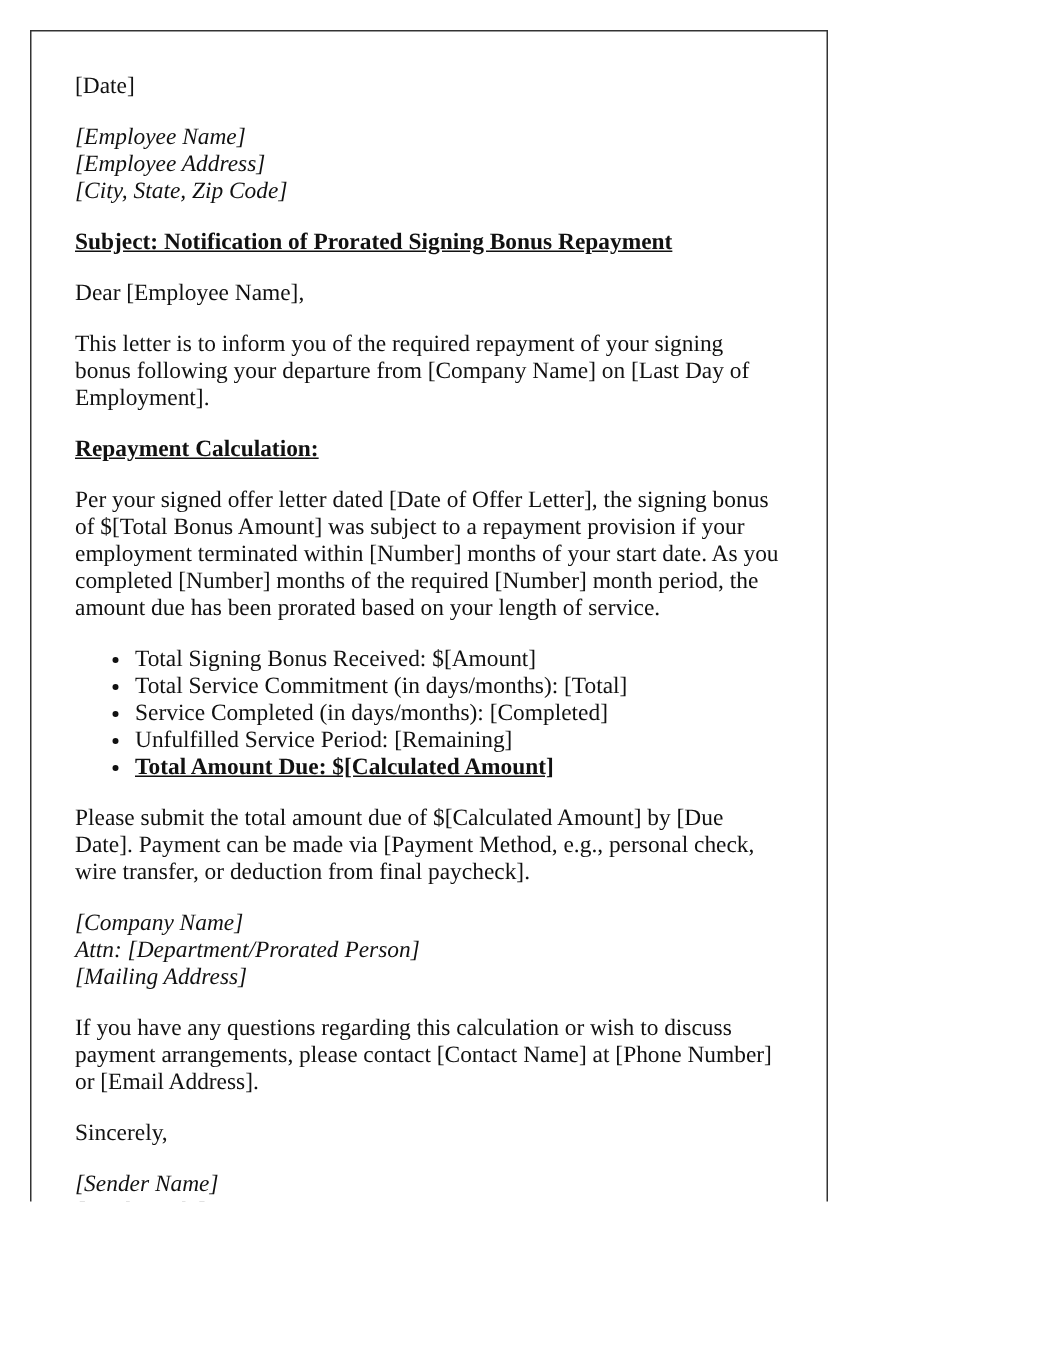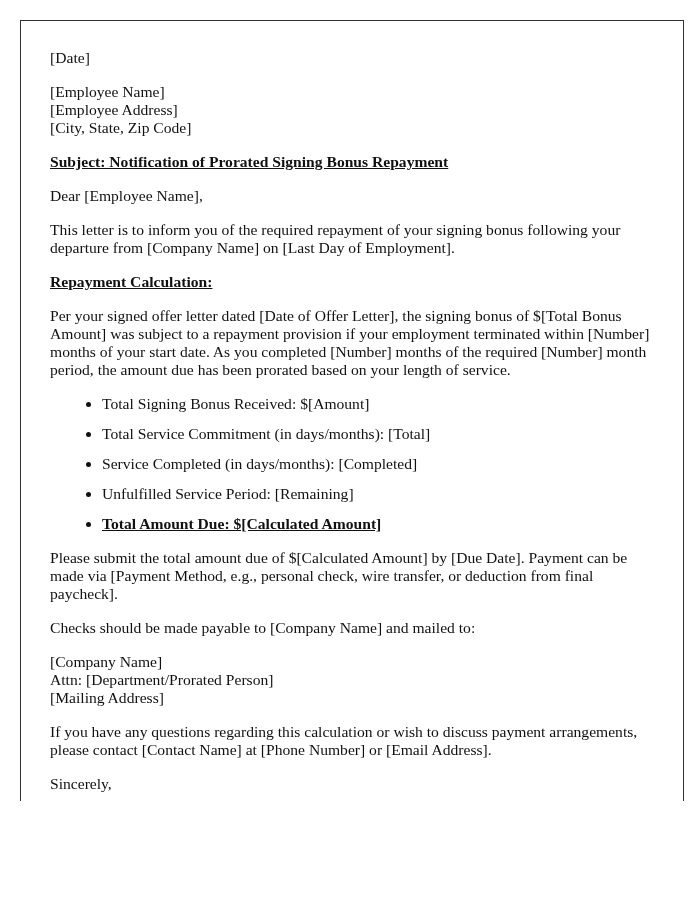--- a/index.html
+++ b/index.html
@@ -12,47 +12,48 @@
       height: 900px;
       position: relative;
       overflow: hidden;
       font-family: "Liberation Serif", "DejaVu Serif", serif;
       color: #111111;
     }
     .letter {
       position: absolute;
       left: 20px;
       top: 20px;
-      width: 664px;
+      width: 532px;
       height: 781px;
       border-top: 1px solid #333333;
       border-left: 1px solid #333333;
       border-right: 1px solid #333333;
       box-sizing: border-box;
       overflow: hidden;
       padding: 28px 29px 0 29px;
       font-size: 15.6px;
       line-height: 18px;
     }
     .letter p {
       margin: 0 0 16px 0;
     }
     .letter .block-line {
       display: block;
+      font-style: italic;
     }
     .letter strong {
       font-weight: bold;
       text-decoration: underline;
     }
     .letter ul {
       margin: 0 0 16px 0;
       padding-left: 40px;
     }
     .letter li {
-      margin: 12px;
+      margin: 0;
     }
   </style>
 </head>
 <body>
 
 <div class="letter">
 
   <p>[Date]</p>
 
   <p>
@@ -80,21 +81,20 @@
     <li>Total Service Commitment (in days/months): [Total]</li>
     <li>Service Completed (in days/months): [Completed]</li>
     <li>Unfulfilled Service Period: [Remaining]</li>
     <li>
       <strong>Total Amount Due: $[Calculated Amount]</strong>
     </li>
   </ul>
 
   <p>Please submit the total amount due of $[Calculated Amount] by [Due Date]. Payment can be made via [Payment Method, e.g., personal check, wire transfer, or deduction from final paycheck].</p>
 
-  <p>Checks should be made payable to [Company Name] and mailed to:</p>
 
   <p>
     <span class="block-line">[Company Name]</span>
     <span class="block-line">Attn: [Department/Prorated Person]</span>
     <span class="block-line">[Mailing Address]</span>
   </p>
 
   <p>If you have any questions regarding this calculation or wish to discuss payment arrangements, please contact [Contact Name] at [Phone Number] or [Email Address].</p>
 
   <p>Sincerely,</p>

